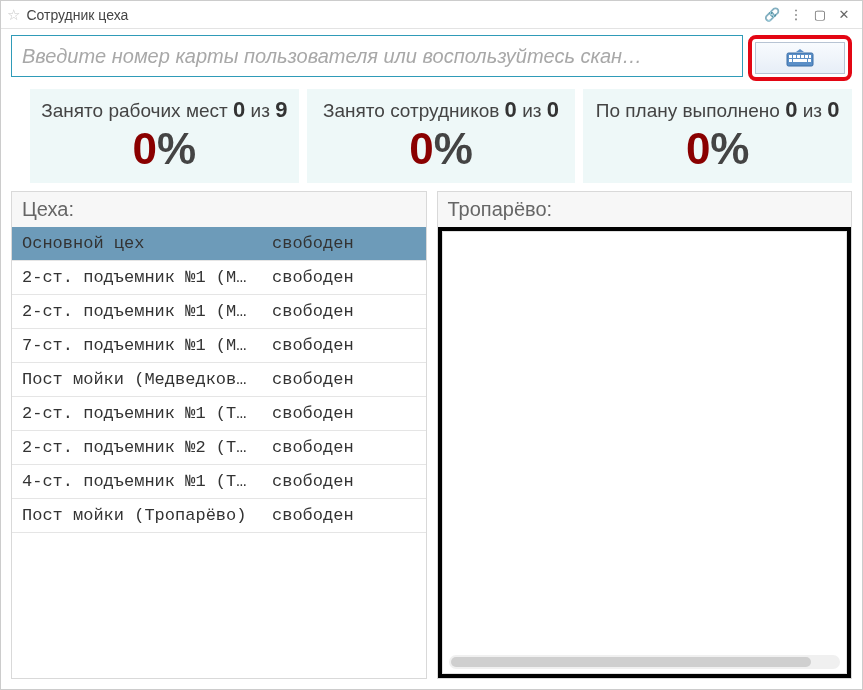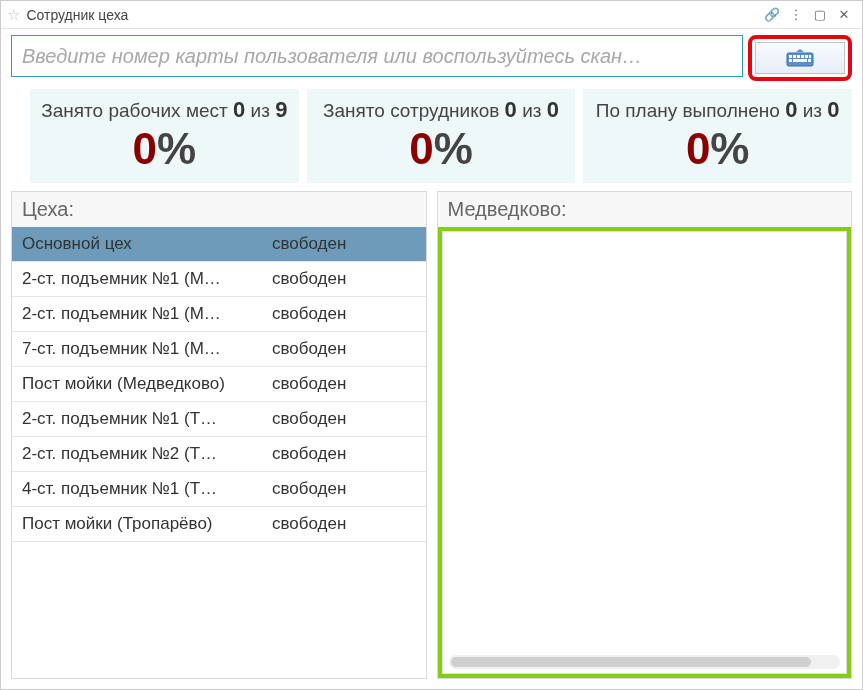--- a/index.html
+++ b/index.html
@@ -37,25 +37,25 @@
   }
   .stats { display:flex; gap:8px;margin-left:19px; }
   .stat {
     flex:1; background:#eef8f8; padding:8px 6px 10px 6px; text-align:center;
   }
   .stat-title { font-size:19px; color:#444; white-space:nowrap;}
   .stat-title .num { font-weight:bold; color:#333; font-size:22px;}
   .stat-pct { font-size:44px; font-weight:bold; color:#8a0000; line-height:1.1; margin-top:2px;}
   .stat-pct .sign { color:#444; font-weight:bold;}
   .columns { display:flex; gap:10px; flex:1; min-height:0;}
-  .panel { flex:1; border:1px solid #d9d9d9; display:flex; flex-direction:column; background:#84cc16;}
+  .panel { flex:1; border:1px solid #d9d9d9; display:flex; flex-direction:column; background:#000000;}
   .panel-header {
     font-size:20px; color:#666; padding:6px 10px; background:#f7f7f7;
   }
-  .grid { flex:1; background:#fff; overflow:hidden;}
+  .grid { flex:1; background:#fff; overflow:hidden;font-family:Liberation Mono, monospace;}
   .grid-row { display:flex; border-bottom:1px solid #e5e5e5; font-size:17px;}
   .grid-row.selected { background:#6d9bb9; color:#fff;}
   .cell { padding:7px 10px; overflow:hidden; text-overflow:ellipsis; white-space:nowrap; color:#333;}
   .cell.c1 { flex:0 0 250px; border-right:1px solid rgba(255,255,255,0.0);}
   .cell.c2 { flex:1;}
   .emp-panel-body { flex:1; background:#fff; margin:4px; border:1px solid #e0e0e0; position:relative;}
   .hscroll {
     position:absolute; bottom:4px; left:6px; right:6px; height:14px;
     background:#f0f0f0; border-radius:7px;
   }
@@ -161,21 +161,21 @@
                 <div class="cell c2">свободен</div>
               </div>
               <div class="grid-row">
                 <div class="cell c1">Пост мойки (Тропарёво)</div>
                 <div class="cell c2">свободен</div>
               </div>
             </div>
         </div>
       </div>
       <div class="panel">
-        <div class="panel-header">Медведково:</div>
+        <div class="panel-header">Тропарёво:</div>
         <div class="emp-panel-body">
           <div class="hscroll">
             <div class="thumb"></div>
           </div>
         </div>
       </div>
     </div>
 
   </div>
 </div>

